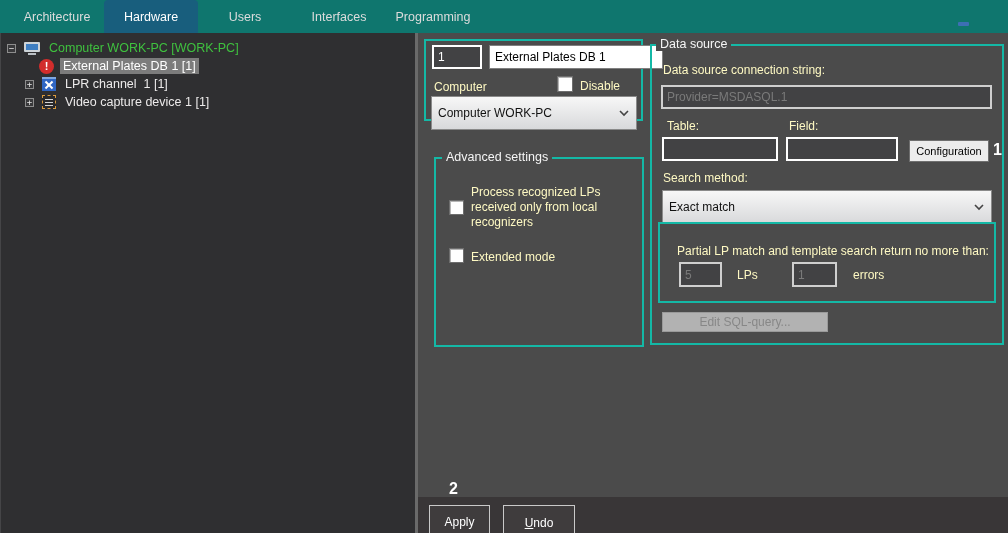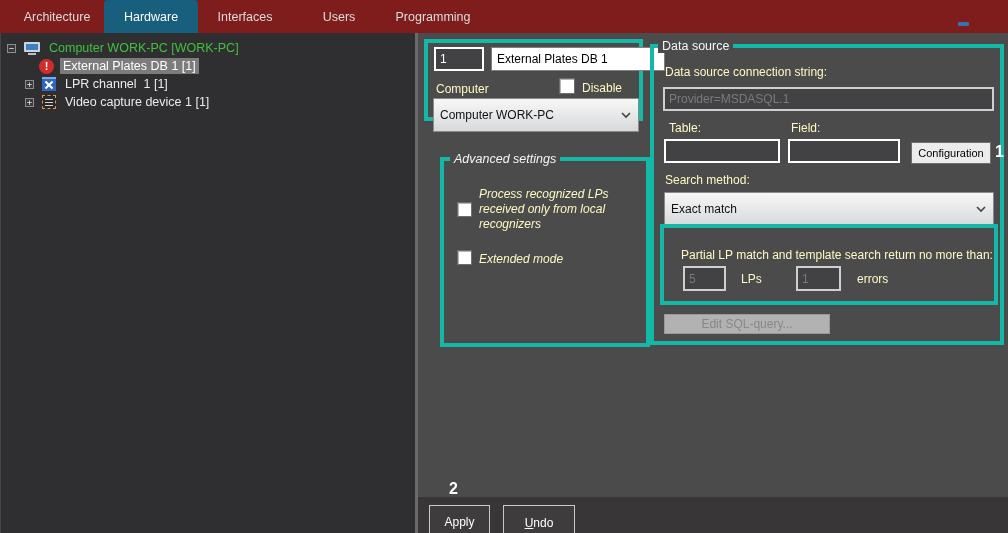--- a/index.html
+++ b/index.html
@@ -8,21 +8,21 @@
     position:relative;
     font-family:"Liberation Sans", sans-serif;
     background:#4b4b4b;
     font-size:12px;
     color:#f0f0f0;
   }
 
   
   .navbar {
     position:absolute; left:0; top:0; width:1008px; height:33px;
-    background:#7f1d1d; display:flex; align-items:stretch;
+    background:#0f766e; display:flex; align-items:stretch;
   }
   .nav-tab {
     width:94px; margin-left:0; display:flex; align-items:center; justify-content:center;
     color:#dcdcdc; font-size:12.5px; cursor:default;
   }
   .nav-tab:first-child { margin-left:10px; }
   .nav-tab.active {
     background:#185e7d; color:#ffffff; border-radius:4px 4px 0 0;
   }
   .nav-dash {
@@ -80,21 +80,21 @@
   
   .settings-panel {
     position:absolute; left:415px; top:33px; width:593px; height:464px;
     background:#4b4b4b; border-left:3px solid #6a6a6a;
   }
   .bottom-bar {
     position:absolute; left:415px; top:497px; width:593px; height:36px;
     background:#393637; border-left:3px solid #6a6a6a;
   }
 
-  .groupbox { position:absolute; border:4px solid #14b8a6; }
+  .groupbox { position:absolute; border:2px solid #14b8a6; }
   .groupbox-label {
     position:absolute; top:-9px; left:6px; background:#4b4b4b; padding:0 4px;
     color:#f5f5f5; font-size:12.5px; white-space:nowrap;
   }
 
   .lbl { position:absolute; color:#fef9c3; font-size:12px; white-space:nowrap; }
 
   .inp-dark {
     position:absolute; background:#424244; border:2px solid #ffffff; color:#ffffff;
     font-family:"Liberation Sans", sans-serif; font-size:12px; padding:0 4px; outline:none;
@@ -134,22 +134,22 @@
   .marker { position:absolute; color:#ffffff; font-weight:bold; font-size:16px; }
 
   .multiline { line-height:1.25; white-space:normal; }
 </style>
 </head>
 <body>
 
 <div class="navbar">
   <div class="nav-tab">Architecture</div>
   <div class="nav-tab active">Hardware</div>
+  <div class="nav-tab">Users</div>
   <div class="nav-tab">Interfaces</div>
-  <div class="nav-tab">Users</div>
   <div class="nav-tab">Programming</div>
 </div>
 <div class="nav-dash"></div>
 
 <div class="tree-panel">
 
   <div class="tree-row" style="padding-left:6px;">
     <span class="expand-box">−</span>
     <span class="tree-gap"></span>
     <span class="icon-computer">
@@ -196,21 +196,21 @@
     <span class="checkbox" style="left:131px; top:35px; width:16px; height:16px;"></span>
     <span class="lbl" style="left:154px; top:38px;">Disable</span>
     <div class="dropdown" style="left:5px; top:55px; width:206px;">
       <span class="dd-text">Computer WORK-PC</span>
       <svg width="12" height="8" viewBox="0 0 12 8">
         <polyline points="2,2 6,6 10,2" fill="none" stroke="#444" stroke-width="1.6"></polyline>
       </svg>
     </div>
   </div>
 
-  <div class="groupbox" style="left:22px; top:124px; width:210px; height:190px;font-style:italic;">
+  <div class="groupbox" style="left:16px; top:124px; width:210px; height:190px;">
     <span class="groupbox-label">Advanced settings</span>
     <span class="checkbox" style="left:13px; top:41px; width:15px; height:15px;"></span>
     <span class="lbl multiline" style="left:35px; top:26px; width:152px;">Process recognized LPs received only from local recognizers</span>
     <span class="checkbox" style="left:13px; top:89px; width:15px; height:15px;"></span>
     <span class="lbl" style="left:35px; top:91px;">Extended mode</span>
   </div>
 
   <div class="groupbox" style="left:232px; top:11px; width:354px; height:301px;">
     <span class="groupbox-label" style="left:4px;">Data source</span>
 

